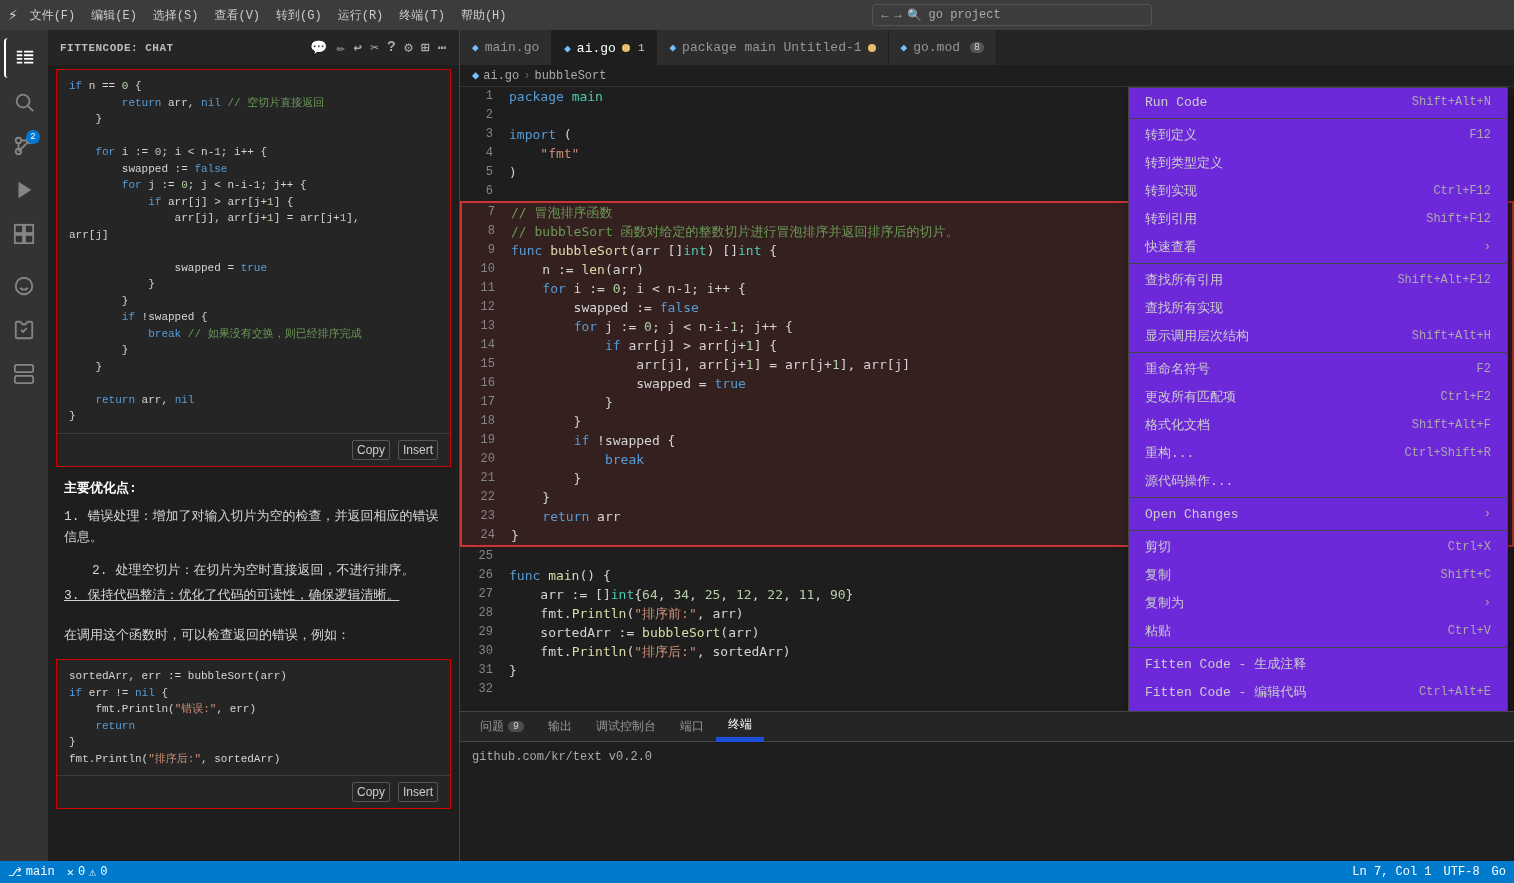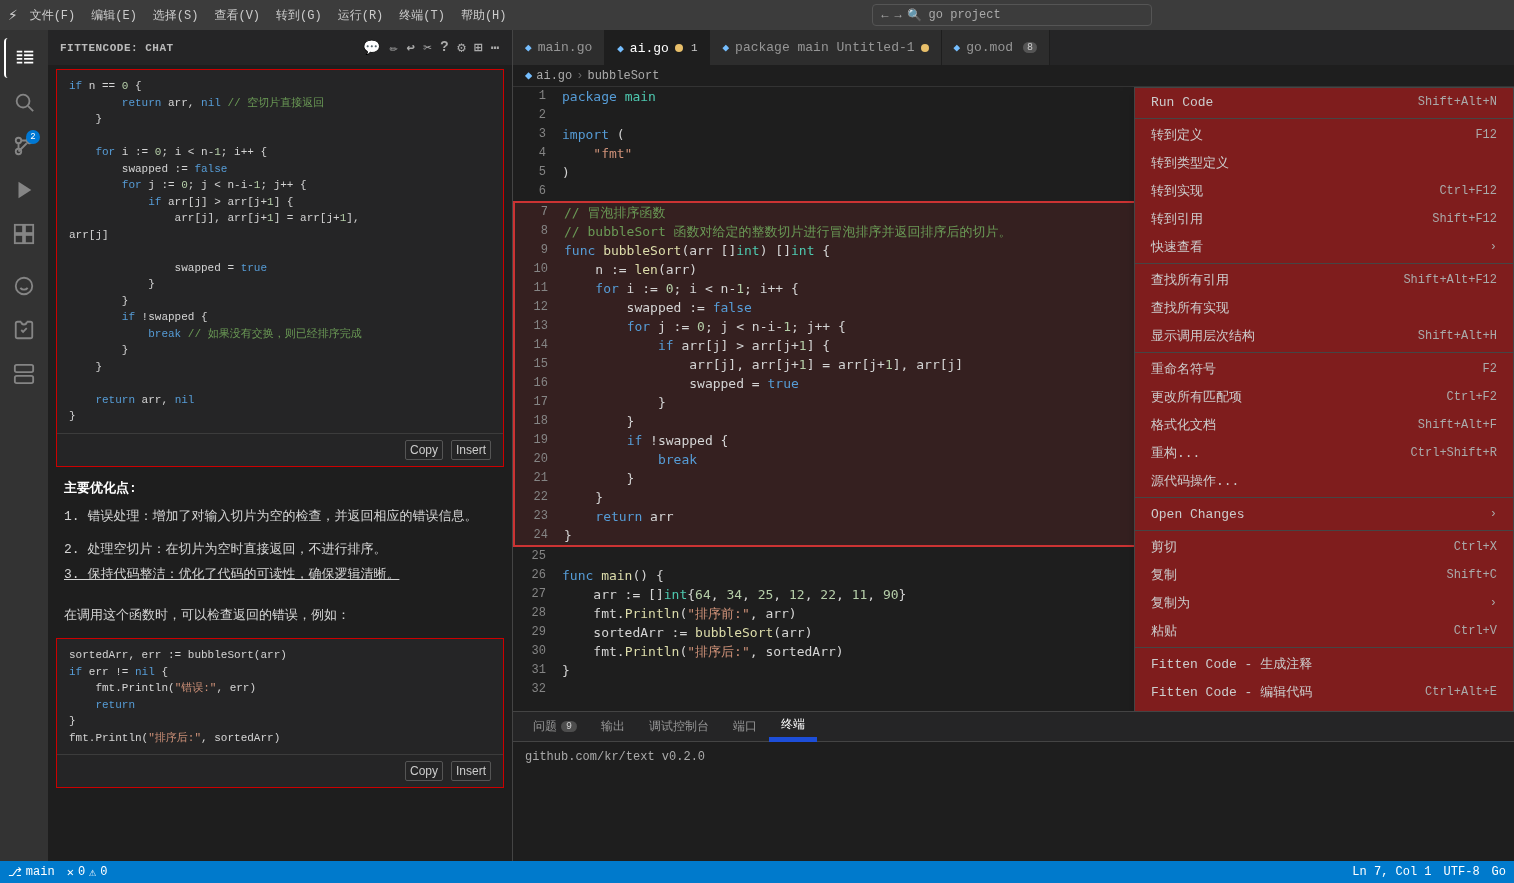--- a/index.html
+++ b/index.html
@@ -95,21 +95,21 @@
       width: 14px;
       height: 14px;
       border-radius: 50%;
       display: flex;
       align-items: center;
       justify-content: center;
     }
 
     
     .left-panel {
-      width: 465px;
+      width: 412px;
       background: #1e1e1e;
       border-right: 1px solid #444;
       display: flex;
       flex-direction: column;
       flex-shrink: 0;
     }
     .left-panel-header {
       height: 35px;
       background: #252526;
       display: flex;
@@ -276,24 +276,24 @@
     .fn { color: #dcdcaa; }
     .str { color: #ce9178; }
     .num { color: #b5cea8; }
     .cm { color: #6a9955; }
     .tp { color: #4ec9b0; }
     .pkg { color: #4ec9b0; }
 
     
     .context-menu {
       position: absolute;
-      right: 0;
+      right: 6px;
       top: 0;
       width: 380px;
-      background: #7f1d1d;
+      background: #6d28d9;
       border: 1px solid #454545;
       box-shadow: 4px 4px 12px rgba(0,0,0,0.5);
       z-index: 100;
       font-size: 13px;
       color: #cccccc;
     }
     .menu-item {
       height: 28px;
       display: flex;
       align-items: center;
@@ -510,21 +510,21 @@
           <button class="code-action-btn">Insert</button>
         </div>
       </div>
 
       <div class="chat-text">
         <strong>主要优化点:</strong>
       </div>
 
       <div class="chat-text" style="padding-top: 0; padding-left: 16px;">
         <div style="margin-bottom: 12px;">1. 错误处理：增加了对输入切片为空的检查，并返回相应的错误信息。</div>
-        <div style="margin-bottom: 4px;">2. 处理空切片：在切片为空时直接返回，不进行排序。</div>
+        <div style="margin-bottom: 4px; margin-left: 28px;">2. 处理空切片：在切片为空时直接返回，不进行排序。</div>
         <div style="margin-bottom: 4px; text-decoration: underline;">3. 保持代码整洁：优化了代码的可读性，确保逻辑清晰。</div>
       </div>
 
       <div class="chat-text">
         <span>在调用这个函数时，可以检查返回的错误，例如：</span>
       </div>
 
       <div class="code-block" style="border: 1px solid #cc0000;">
         <pre>sortedArr, err := bubbleSort(arr)
 <span class="kw">if</span> err != <span class="kw">nil</span> {

